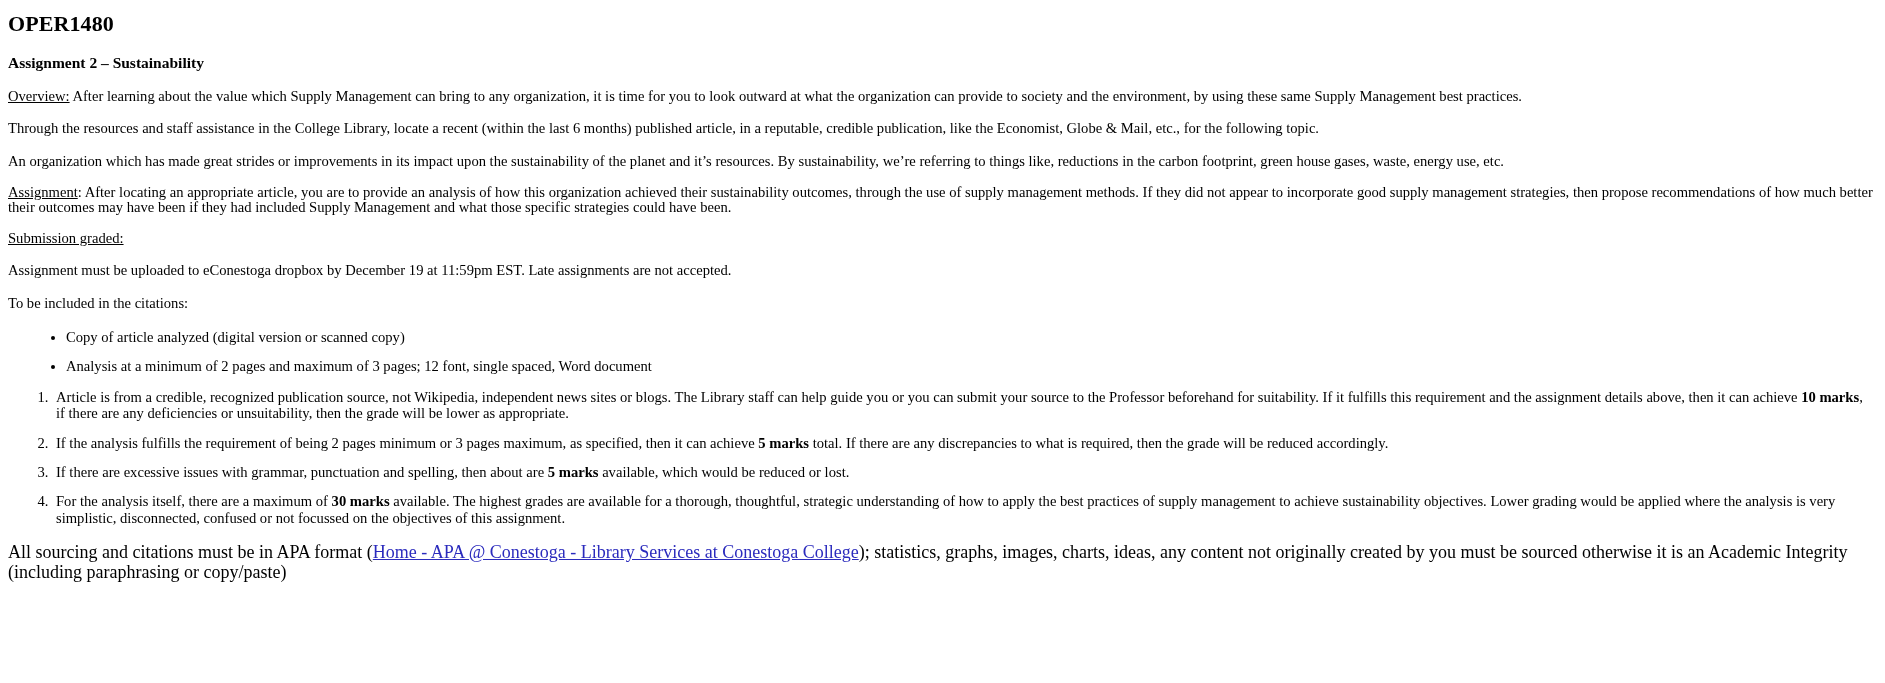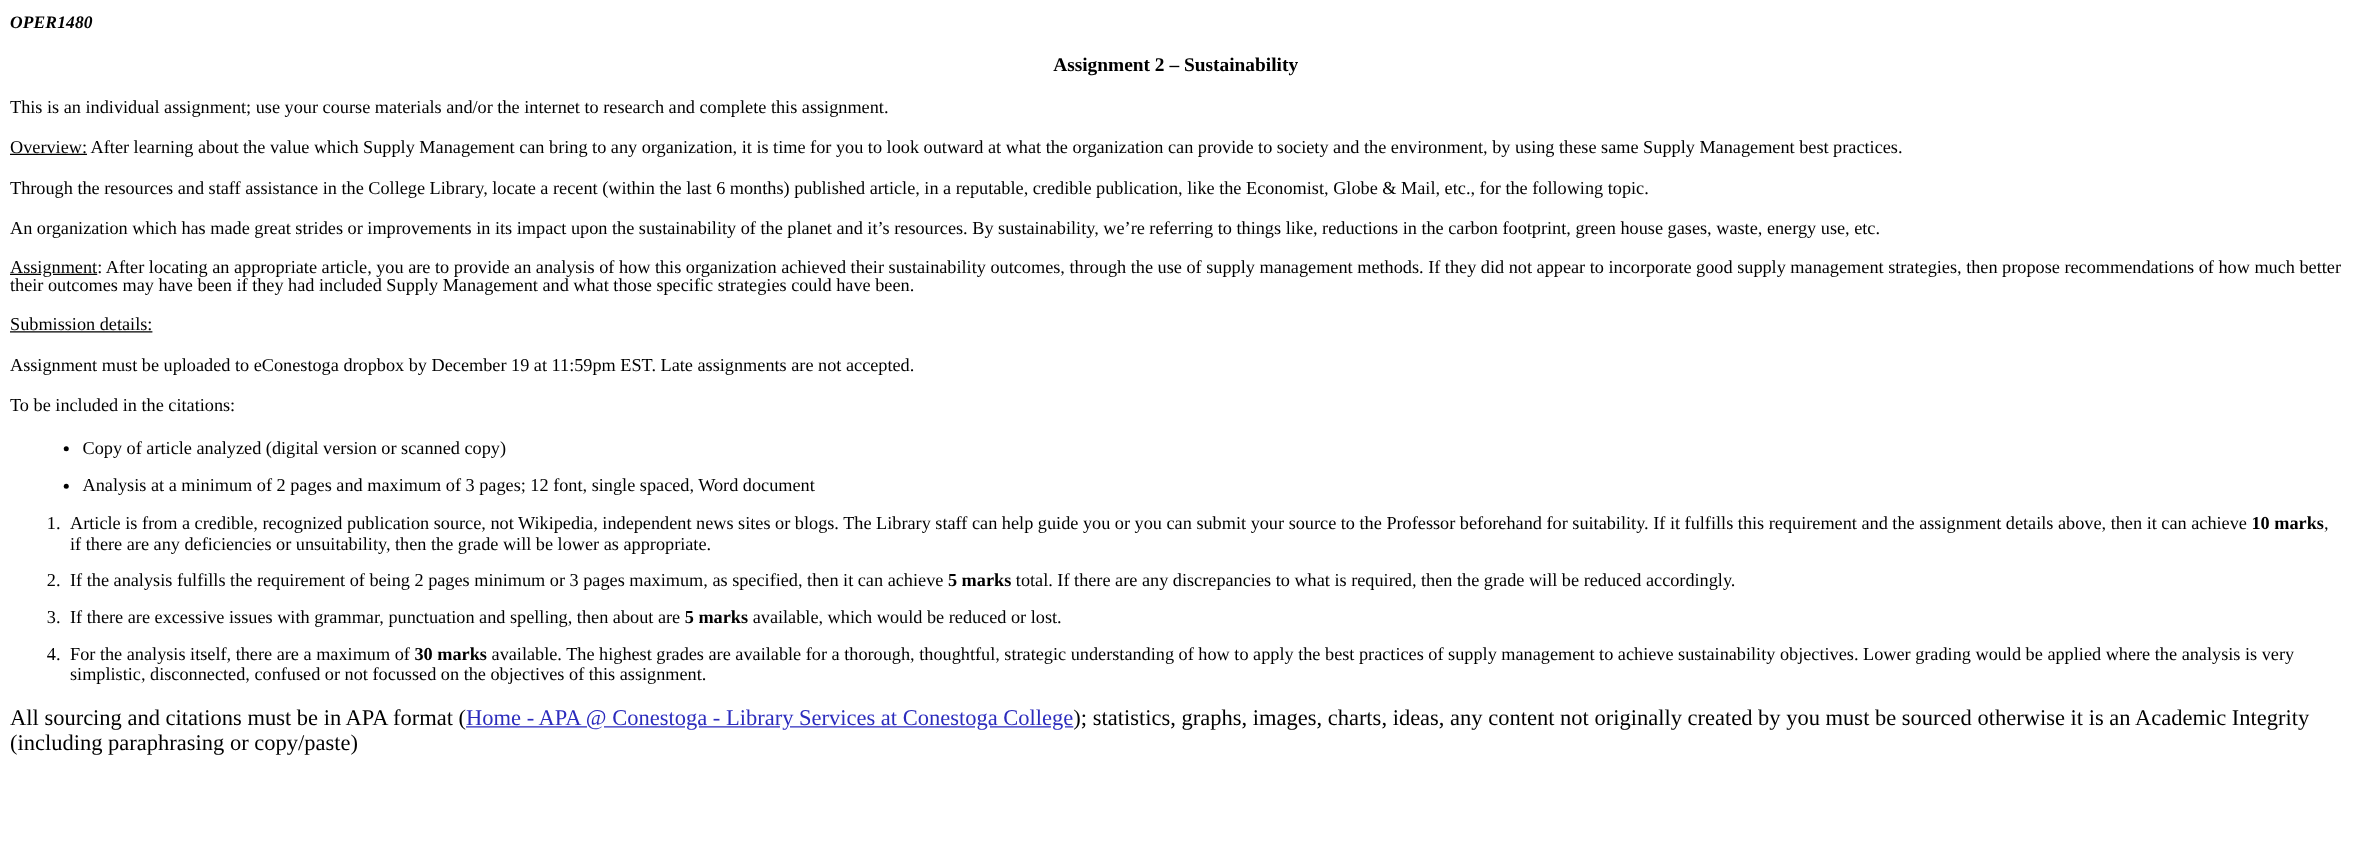--- a/index.html
+++ b/index.html
@@ -14,33 +14,31 @@
     overflow: hidden;
     font-family: "Liberation Serif", "DejaVu Serif", serif;
     color: #000000;
     -webkit-font-smoothing: antialiased;
   }
   .page {
     padding: 4px 12px 0 8px;
     box-sizing: border-box;
   }
   h1.course-code {
-    font-size: 14px;
+    font-size: 22px;
     font-weight: bold;
     margin: 6px 0 0 0;
     line-height: 1.25;
     letter-spacing: 0.1px;
-    font-style: italic;
   }
   h2.assignment-title {
     font-size: 15.5px;
     font-weight: bold;
     margin: 15px 0 0 0;
     line-height: 1.25;
-    text-align: center;
   }
   p.body-para {
     font-size: 14.6px;
     line-height: 1.12;
     margin: 16px 0 0 0;
   }
   p.body-para.tight {
     line-height: 1.0;
   }
   .u { text-decoration: underline; }
@@ -80,31 +78,30 @@
 </style>
 </head>
 <body>
 
 <div class="page">
 
   <h1 class="course-code">OPER1480</h1>
 
   <h2 class="assignment-title">Assignment 2 – Sustainability</h2>
 
-  <p class="body-para">This is an individual assignment; use your course materials and/or the internet to research and complete this assignment.</p>
 
   <p class="body-para"><span class="u">Overview:</span><span> After learning about the value which Supply Management can bring to any organization, it is time for you to look outward at what the organization can provide to society and the environment, by using these same Supply Management best practices.</span></p>
 
   <p class="body-para">Through the resources and staff assistance in the College Library, locate a recent (within the last 6 months) published article, in a reputable, credible publication, like the Economist, Globe &amp; Mail, etc., for the following topic.</p>
 
   <p class="body-para">An organization which has made great strides or improvements in its impact upon the sustainability of the planet and it’s resources. By sustainability, we’re referring to things like, reductions in the carbon footprint, green house gases, waste, energy use, etc.</p>
 
   <p class="body-para tight"><span class="u">Assignment</span><span>: After locating an appropriate article, you are to provide an analysis of how this organization achieved their sustainability outcomes, through the use of supply management methods. If they did not appear to incorporate good supply management strategies, then propose recommendations of how much better their outcomes may have been if they had included Supply Management and what those specific strategies could have been.</span></p>
 
-  <p class="body-para"><span class="u">Submission details:</span></p>
+  <p class="body-para"><span class="u">Submission graded:</span></p>
 
   <p class="body-para">Assignment must be uploaded to eConestoga dropbox by December 19 at 11:59pm EST. Late assignments are not accepted.</p>
 
   <p class="body-para">To be included in the citations:</p>
 
   <ul class="bullet-list">
     <li>Copy of article analyzed (digital version or scanned copy)</li>
     <li>Analysis at a minimum of 2 pages and maximum of 3 pages; 12 font, single spaced, Word document</li>
   </ul>
 

